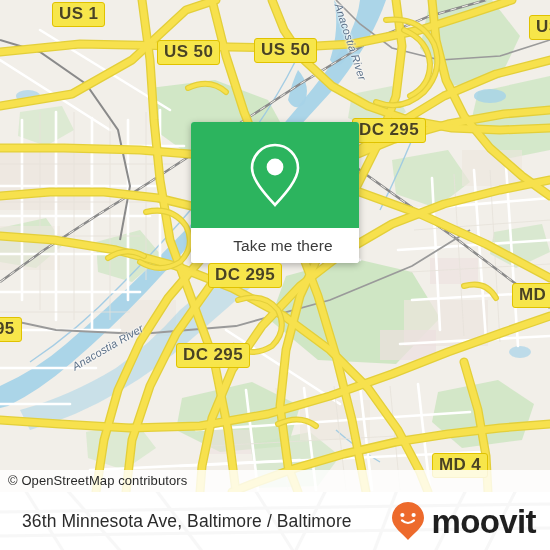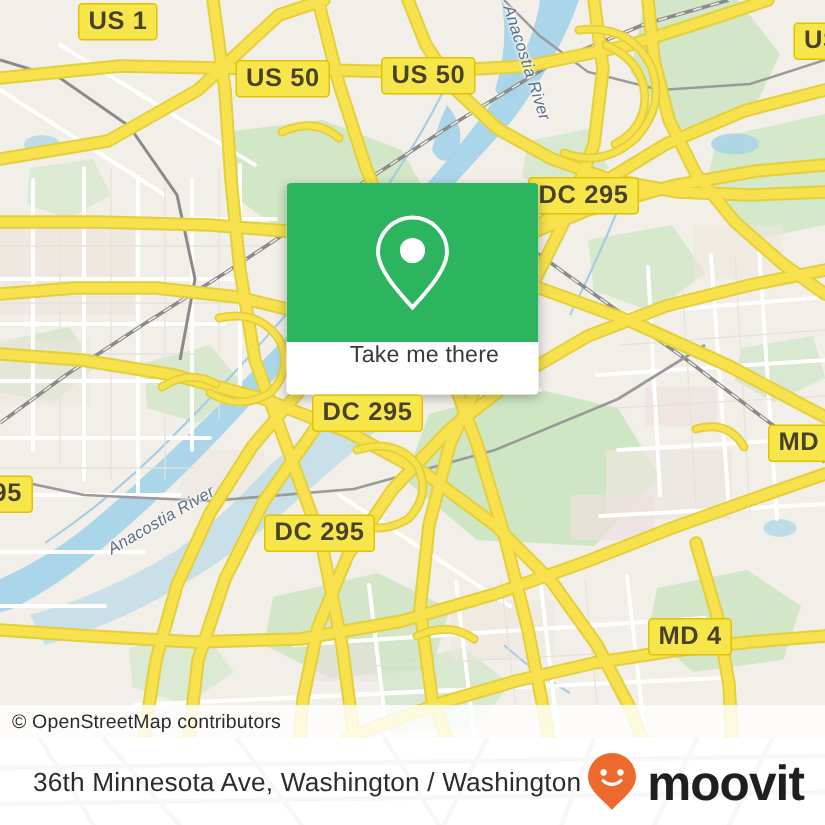--- a/index.html
+++ b/index.html
@@ -80,21 +80,21 @@
     width: 100%; height: 106px;
     background: #2cb45e;
     display: flex;
     align-items: center;
     justify-content: center;
   }
   #card-footer {
     width: 100%; height: 35px;
     background: #ffffff;
     display: flex;
-    align-items: flex-start;
+    align-items: center;
     justify-content: center;
     padding-left: 16px;
   }
   #card-footer span {
     font-size: 15.5px;
     color: #3a3a3a;
     letter-spacing: 0.1px;
   }
 
   
@@ -345,21 +345,21 @@
 
     <div class="shield" style="left:52px;  top:2px;">US 1</div>
     <div class="shield" style="left:157px; top:40px;">US 50</div>
     <div class="shield" style="left:254px; top:38px;">US 50</div>
     <div class="shield" style="left:529px; top:15px;">US</div>
     <div class="shield" style="left:352px; top:118px;">DC 295</div>
     <div class="shield" style="left:208px; top:263px; z-index:45;">DC 295</div>
     <div class="shield" style="left:512px; top:283px;">MD 332</div>
     <div class="shield" style="left:-12px; top:317px;">95</div>
     <div class="shield" style="left:176px; top:343px;">DC 295</div>
-    <div class="shield" style="left:432px; top:412px;">MD 4</div>
+    <div class="shield" style="left:432px; top:453px;">MD 4</div>
     <div class="shield" style="left:288px; top:461px;margin-top:35px;">MD 218</div>
 
     <div id="attribution">© OpenStreetMap contributors</div>
   </div>
 
   <div id="popup-card">
     <div id="card-green">
       <svg width="58" height="68" viewBox="0 0 58 68">
         <path d="M29 4 C16.3 4 6 14.3 6 27 C6 39 20 54 29 64 C38 54 52 39 52 27 C52 14.3 41.7 4 29 4 Z" fill="none" stroke="#ffffff" stroke-width="2.6"></path>
         <circle cx="29" cy="26" r="8.4" fill="#ffffff"></circle>
@@ -379,21 +379,21 @@
         <path d="M150,-10 L210,70"></path>
           <path d="M250,-10 L300,70"></path>
         <path d="M330,-10 L290,70"></path>
           <path d="M400,-10 L370,70"></path>
         <path d="M470,-10 L430,70"></path>
           <path d="M520,-10 L480,70"></path>
         <path d="M0,20 L550,12"></path>
           <path d="M0,44 L550,36"></path>
       </g>
     </svg>
-    <div id="place-title">36th Minnesota Ave, Washington / Washington</div>
+    <div id="place-title">36th Minnesota Ave, Baltimore / Baltimore</div>
     <div id="brand">
       <svg width="34" height="40" viewBox="0 0 34 40">
         <path d="M17 1 C8.2 1 1 8.2 1 17 C1 26 12 33 17 39 C22 33 33 26 33 17 C33 8.2 25.8 1 17 1 Z" fill="#ed6a2c"></path>
         <circle cx="11.4" cy="14" r="2.1" fill="#ffffff"></circle>
         <circle cx="22.6" cy="14" r="2.1" fill="#ffffff"></circle>
         <path d="M11 19.4 Q17 24.6 23 19.4" fill="none" stroke="#ffffff" stroke-width="2.1" stroke-linecap="round"></path>
       </svg>
       <span id="brand-word">moovit</span>
     </div>
   </div>

